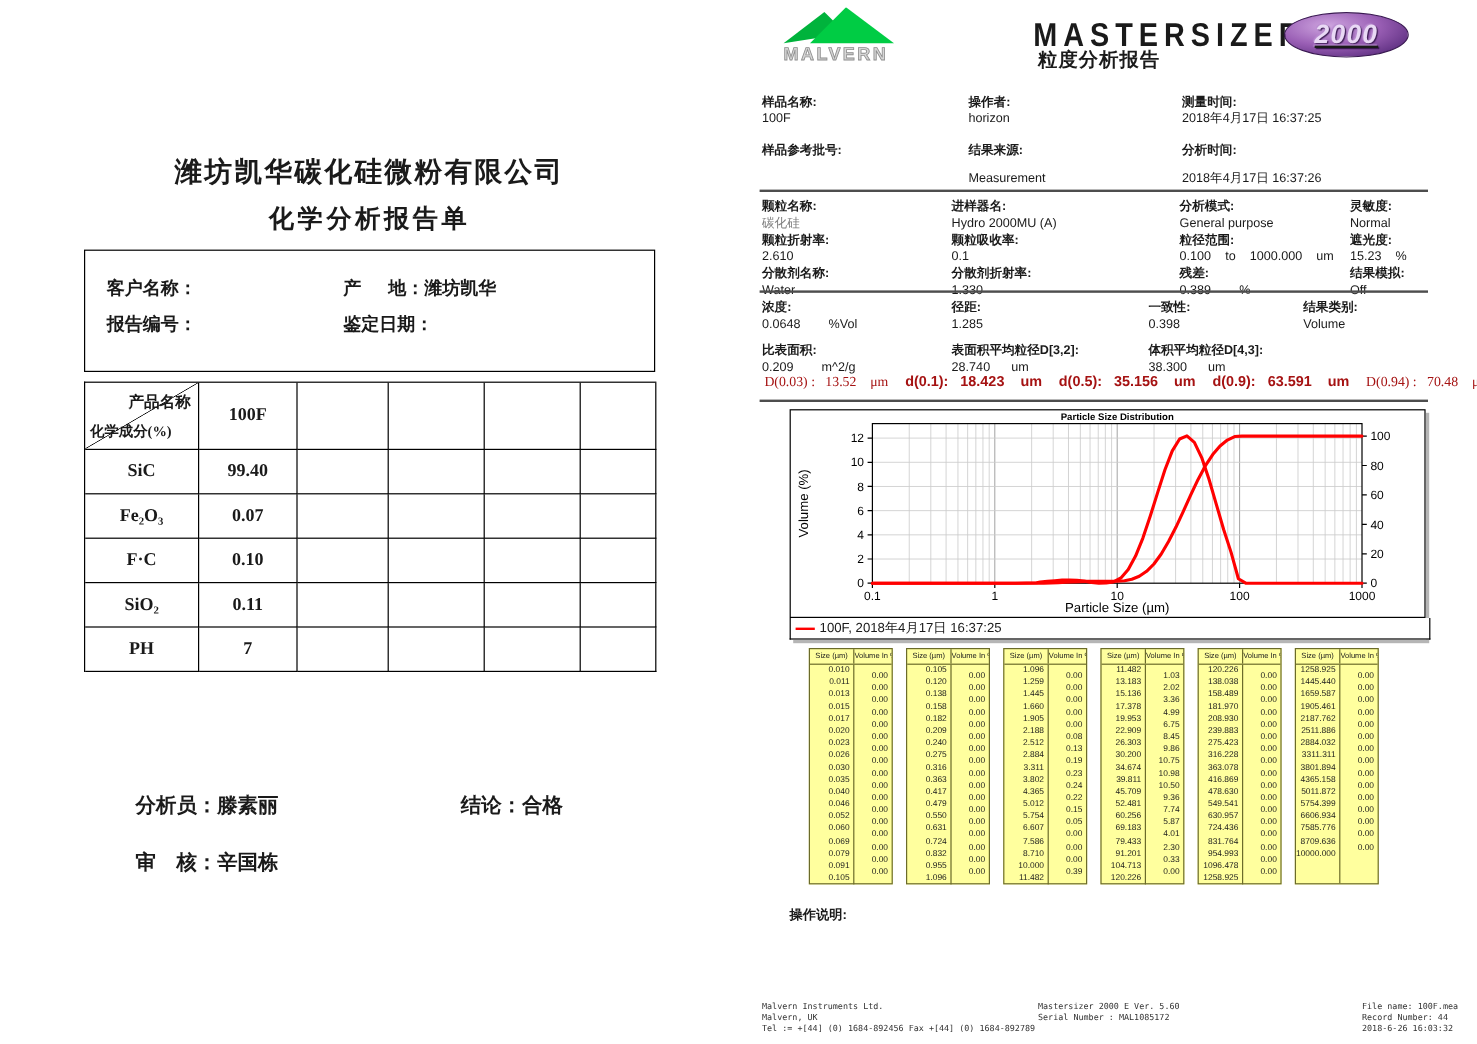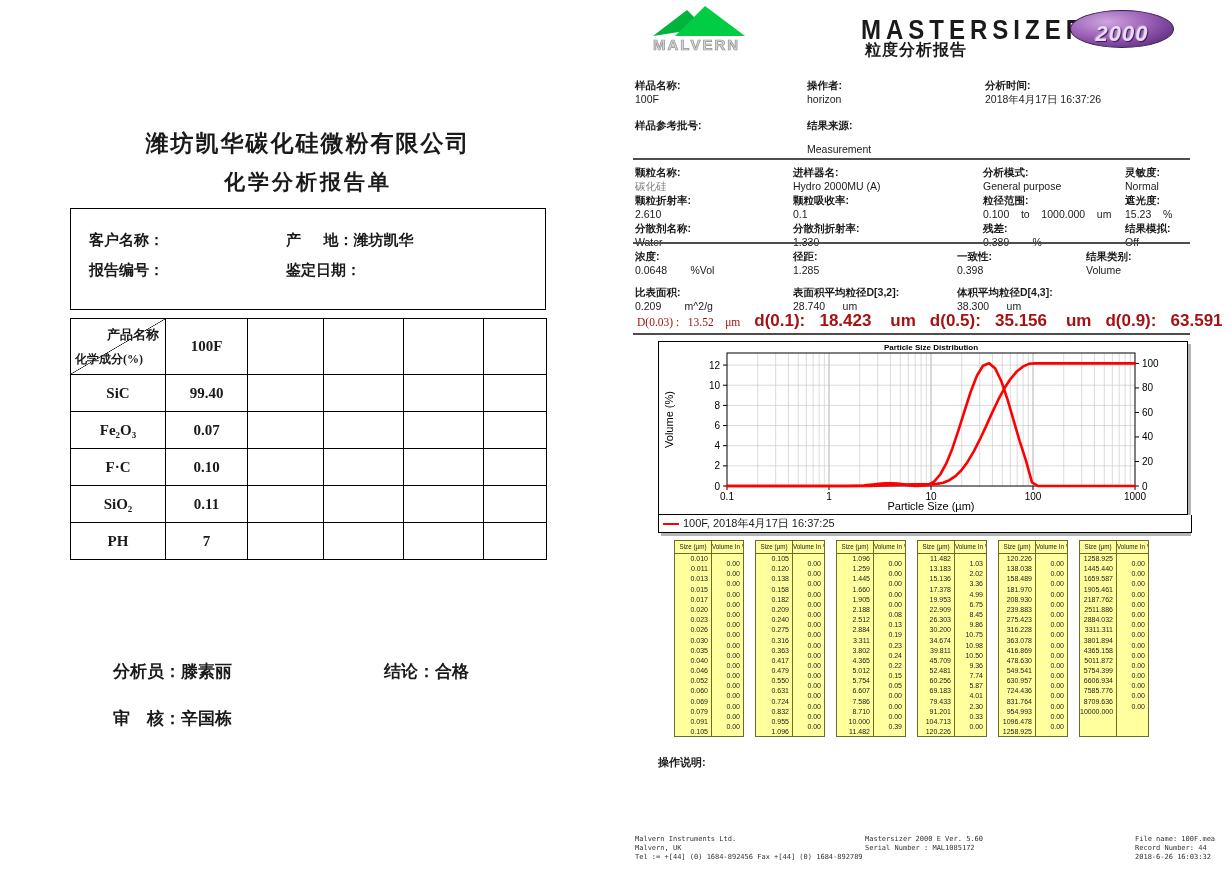--- a/index.html
+++ b/index.html
@@ -24,34 +24,34 @@
   
   .right-page{position:absolute;left:633px;top:0;width:598px;height:870px;font-size:10.5px;}
   .rp-divider{position:absolute;left:0;width:557px;height:2px;background:#4d4d4d;}
   
   .malvern-logo{position:absolute;left:12px;top:6px;width:120px;height:48px;}
   .ms-word{position:absolute;left:228px;top:14px;font-size:24px;font-weight:bold;letter-spacing:5px;
            transform:scaleY(1.15);transform-origin:left top;white-space:nowrap;}
   .ms-cn{position:absolute;left:232px;top:40px;font-size:16px;font-weight:bold;letter-spacing:1px;}
   .badge-2000{position:absolute;left:437px;top:10px;width:102px;height:36px;border-radius:50%;
               background:radial-gradient(ellipse at 35% 30%, #cfa6e0 0%, #9a5fb5 45%, #5b2d7e 85%, #471f63 100%);
-              border:1px solid #3a1a52;display:flex;align-items:flex-end;justify-content:center;}
+              border:1px solid #3a1a52;display:flex;align-items:center;justify-content:center;text-decoration:underline;}
   .badge-2000 span{font-style:italic;font-weight:bold;font-size:22px;color:#e9d9f5;
                    text-shadow:1px 1px 1px #3a1a52, -1px -1px 1px #b98cd0;letter-spacing:1px;}
   
   .info-col{position:absolute;}
   .f-label{font-weight:bold;height:14px;line-height:14px;white-space:pre;}
   .f-value{height:14px;line-height:14px;white-space:pre;}
   .f-muted{color:#7d7d7d;}
   .samp .info-field:nth-child(2) .f-value{margin-top:10px;}
   .res-field{position:absolute;}
   
   .d-row{position:absolute;left:4px;top:311px;width:556px;display:flex;align-items:baseline;color:#a51212;white-space:pre;}
   .d-serif{font-family:"Liberation Serif","DejaVu Serif",serif;font-size:11.5px;font-weight:normal;}
-  .d-sans{font-weight:bold;font-size:17px;}
+  .d-sans{font-weight:bold;font-size:12px;}
   
   .chart-wrap{position:absolute;left:25px;top:341px;width:530px;box-shadow:3px 3px 0 #b5b5b5;}
   .chart-box{width:528px;height:172px;border:1px solid #000;background:#fff;}
   .legend-box{width:528px;height:17px;border:1px solid #000;border-top:none;background:#fff;
               display:flex;align-items:center;font-size:11px;padding-left:4px;box-sizing:content-box;}
   .legend-dash{display:inline-block;width:16px;height:0;border-top:2px solid #f00;margin-right:4px;}
   
   .size-tables{position:absolute;left:41px;top:540px;display:flex;}
   .sz-table{width:70px;height:197px;background:#ffff9e;border:1px solid #6b6b2a;box-sizing:border-box;
             margin-right:11px;display:flex;flex-direction:column;}
@@ -171,20 +171,24 @@
           <div class="info-field" style="min-height: 40px;">
             <div class="f-label">操作者:</div>
             <div class="f-value">horizon</div>
           </div>
           <div class="info-field" style="min-height: 40px;">
             <div class="f-label">结果来源:</div>
             <div class="f-value">Measurement</div>
           </div>
         </div>
         <div class="info-col" style="left: 352px; top: 78px;">
+          <div class="info-field" style="min-height: 40px;">
+            <div class="f-label">测量时间:</div>
+            <div class="f-value">2018年4月17日 16:37:25</div>
+          </div>
           <div class="info-field" style="min-height: 40px;">
             <div class="f-label">分析时间:</div>
             <div class="f-value">2018年4月17日 16:37:26</div>
           </div>
         </div>
       </div>
     <div class="rp-divider" style="top:158px;"></div>
 
     <div>
         <div class="info-col" style="left: 2px; top: 165px;">

